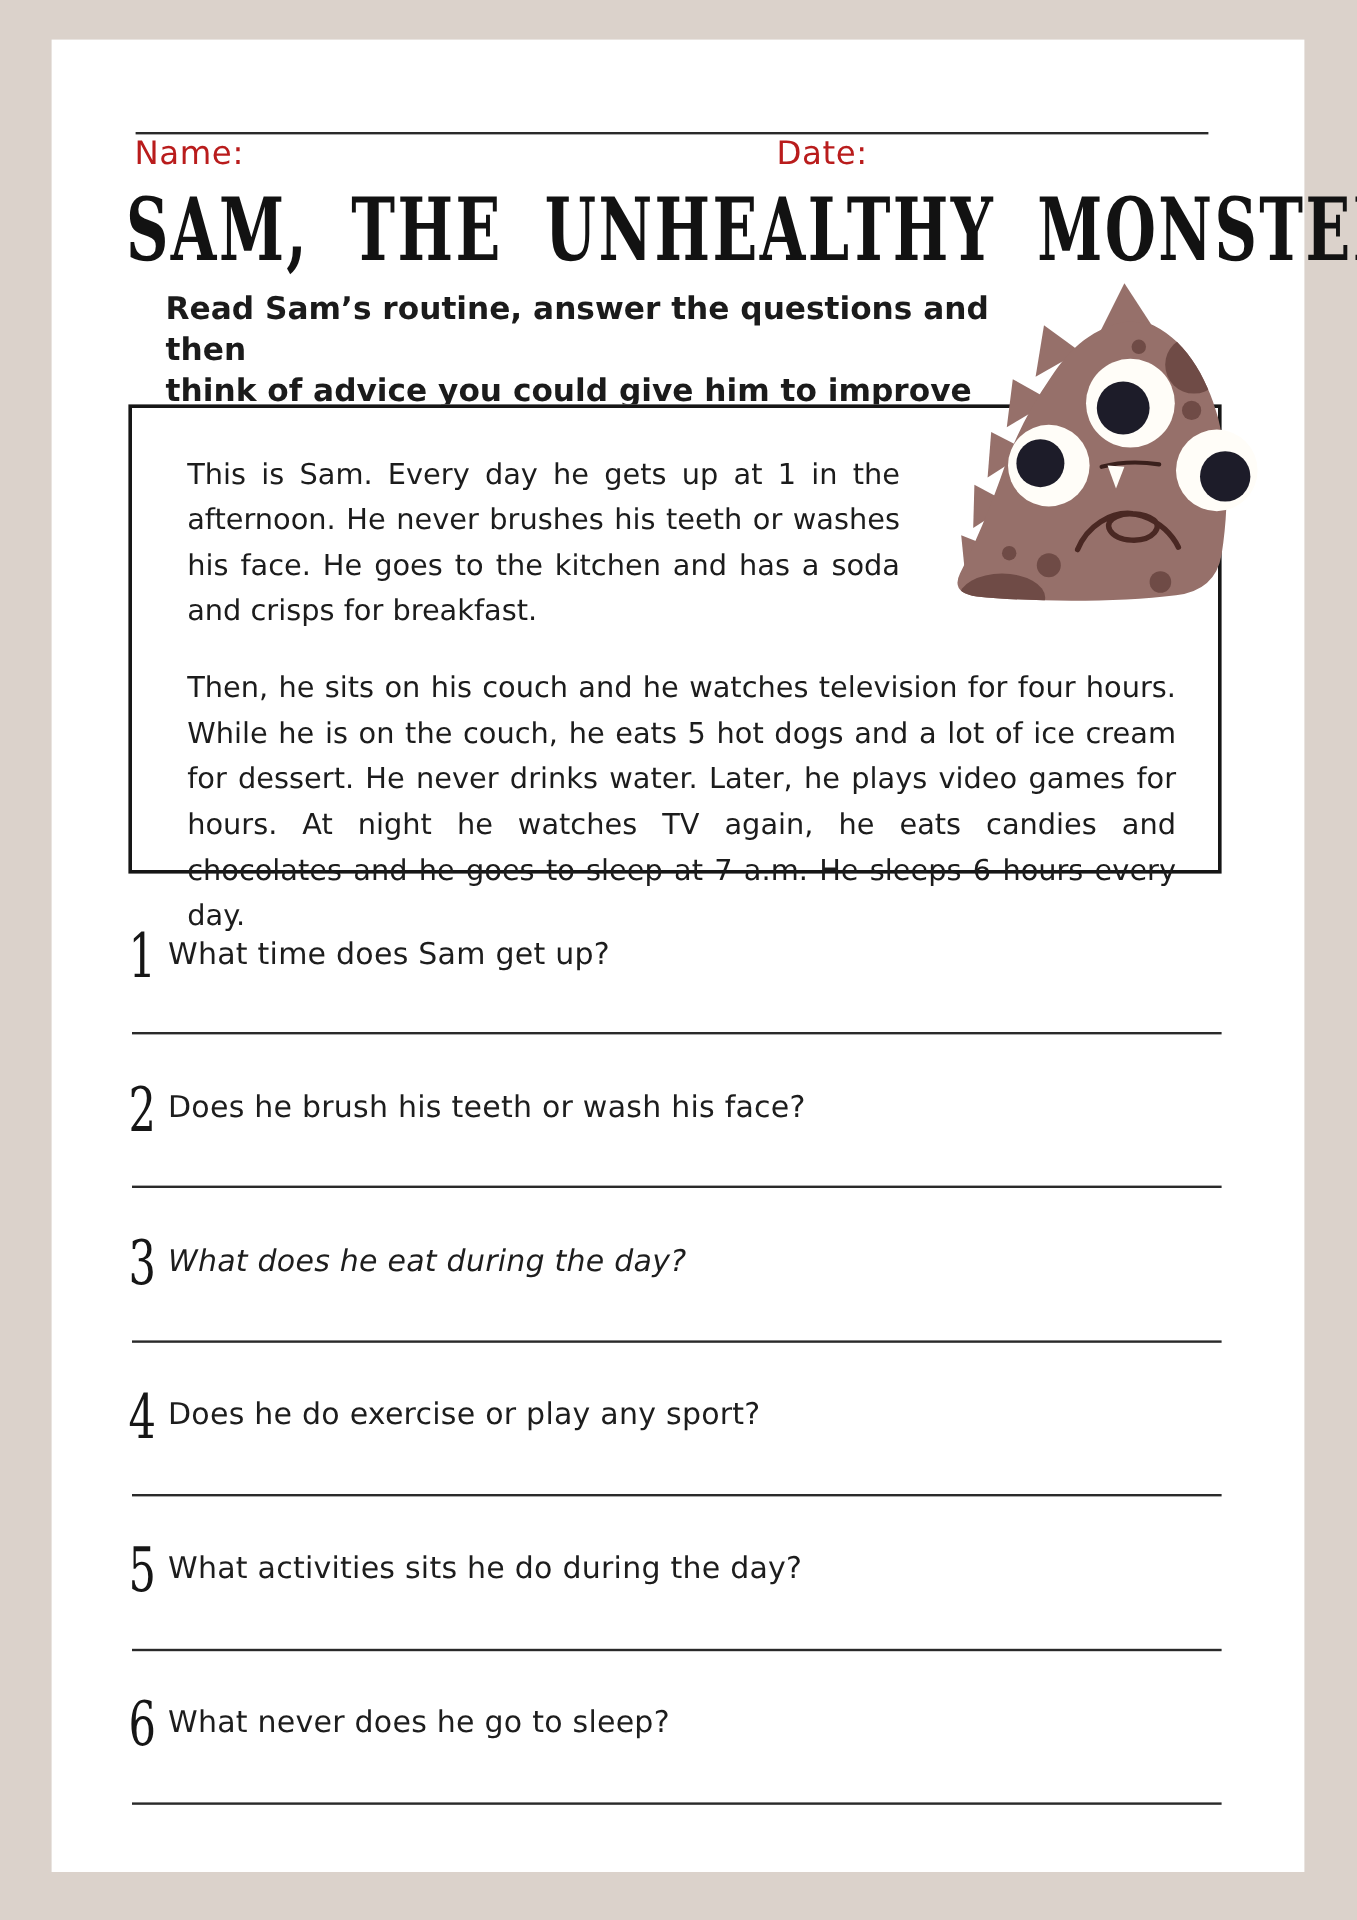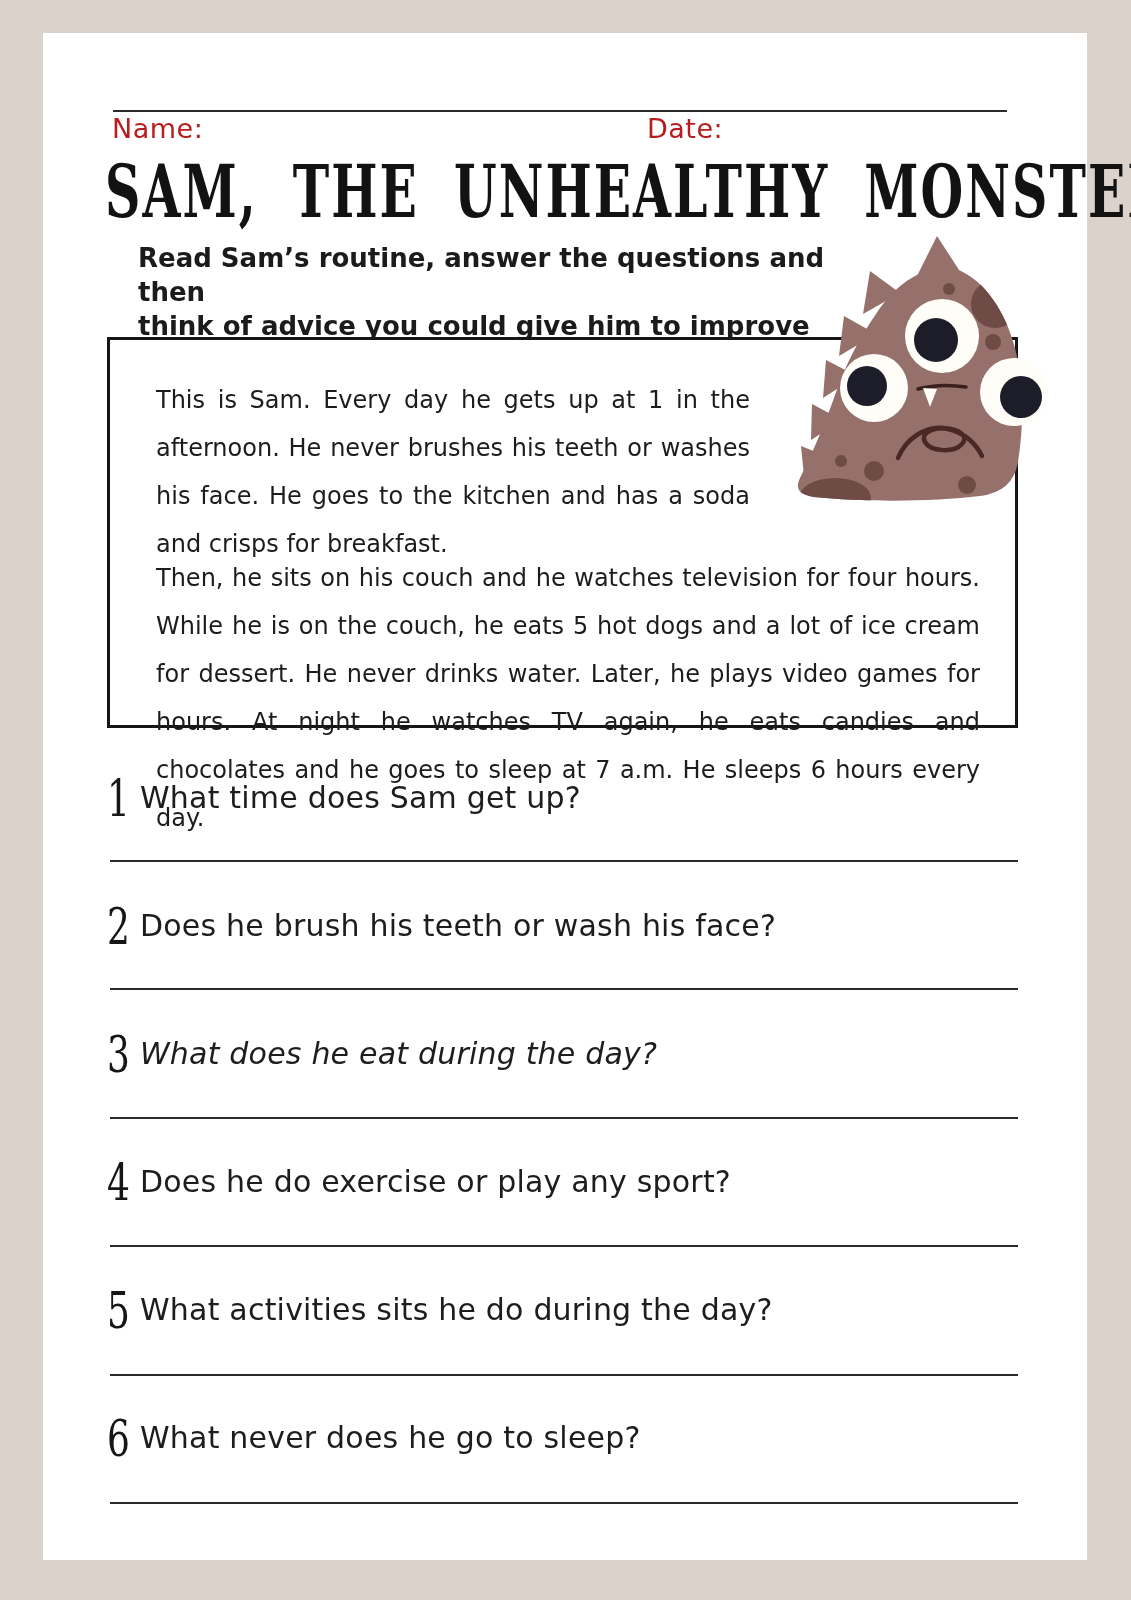--- a/index.html
+++ b/index.html
@@ -32,32 +32,32 @@
     color:#121212;white-space:nowrap;
     transform:scaleY(1.48);transform-origin:left top;
   }
   
   .instructions{left:67px;top:208px;width:700px;font-weight:bold;font-size:26px;line-height:34px;color:#1b1b1b;margin-left:28px;}
   
   .passage-box{
     left:64px;top:304px;width:911px;height:391px;
     border:3px solid #161616;background:var(--paper);
   }
-  .passage-box p{font-size:24px;line-height:48px;color:#1c1c1c;text-align:justify;}
+  .passage-box p{font-size:24px;line-height:38px;color:#1c1c1c;text-align:justify;}
   .p1{position:absolute;left:46px;top:36px;width:594px;}
   .p2{position:absolute;left:46px;top:192px;width:824px;margin-top:22px;}
   
   .monster{left:747px;top:193px;width:262px;height:280px;z-index:5;}
   
   .q-num{
     position:absolute;left:64px;
     font-family:"DejaVu Serif",serif;font-size:36px;color:#161616;
     transform:scaleY(1.42);transform-origin:left top;line-height:1;
   }
-  .q-text{position:absolute;left:97px;font-size:30px;color:#1d1d1d;letter-spacing:.2px;}
+  .q-text{position:absolute;left:97px;font-size:25px;color:#1d1d1d;letter-spacing:.2px;}
   .answer-line{position:absolute;left:67px;width:908px;height:2px;background:var(--rule);}
 </style>
 </head>
 <body>
 
 <div class="page">
 
   <div class="abs hdr-label" style="left:69px;top:40px;">Name:</div>
   <div class="abs hdr-label" style="left:604px;top:40px;">Date:</div>
   <div class="abs hdr-rule" style="left:70px;top:77px;width:894px;"></div>

